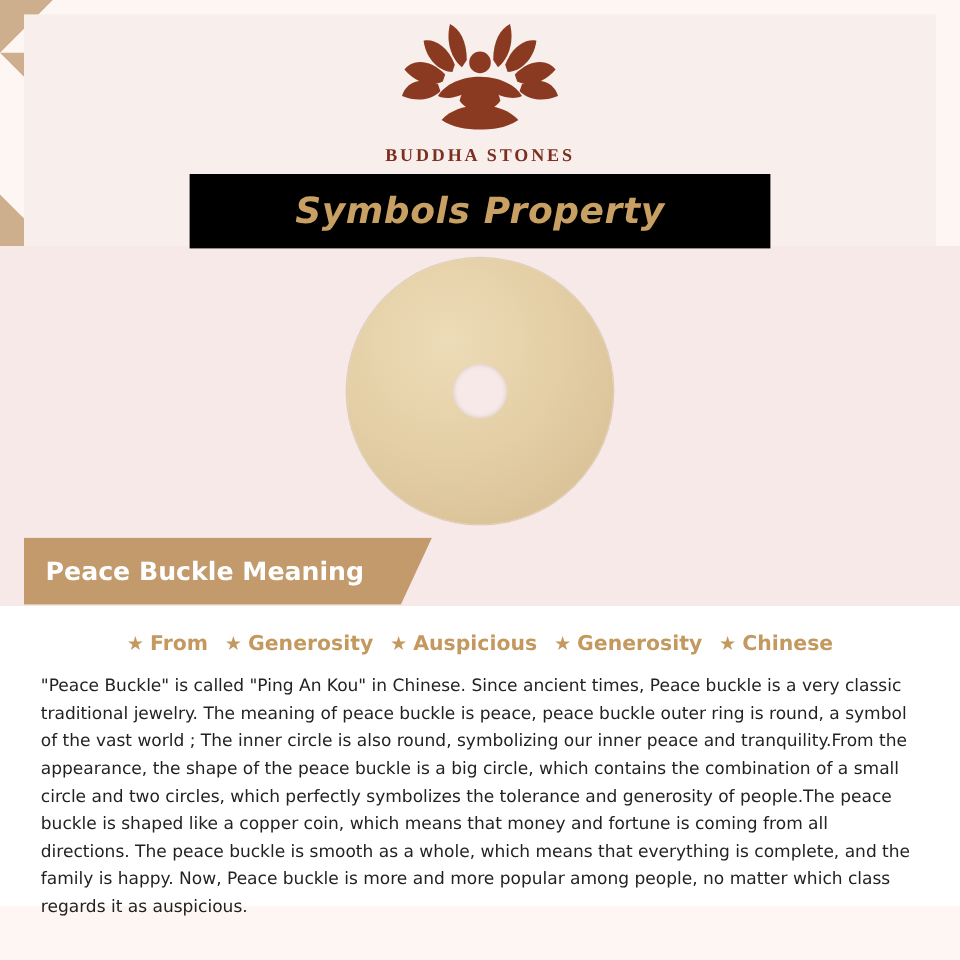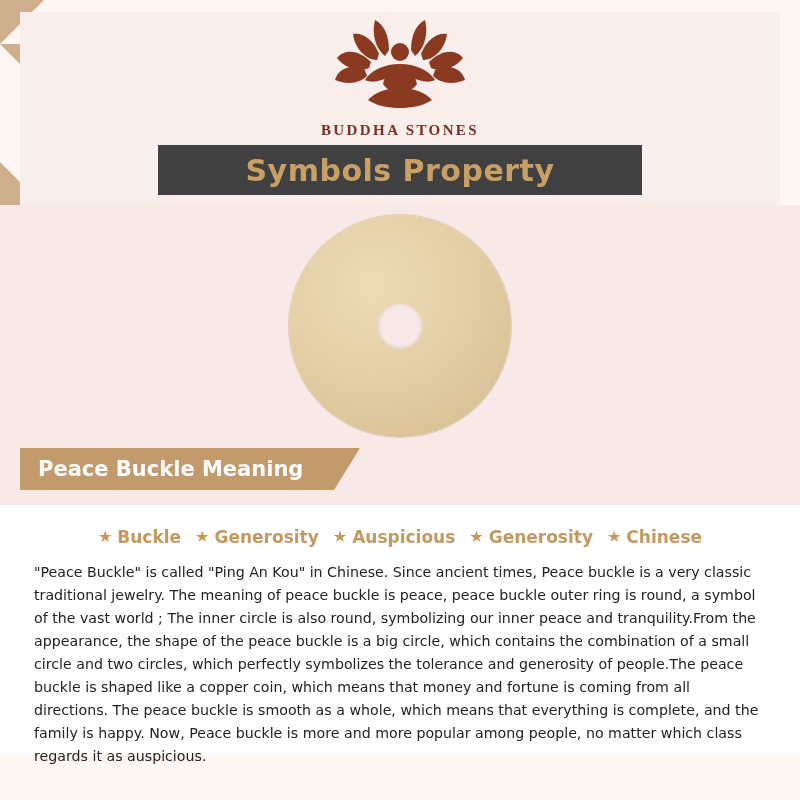--- a/index.html
+++ b/index.html
@@ -72,25 +72,26 @@
     letter-spacing: 2.4px;
     color: #7b2f1f;
     font-weight: bold;
     font-family: "Liberation Serif", serif;
   }
 
   
   .title-band {
     position: absolute;
     left: 158px; top: 145px;
-    width: 484px; height: 50px;
-    background: #404040;
+    width: 484px; height: 62px;
+    background: #000000;
     display: flex;
     align-items: center;
     justify-content: center;
+    font-style: italic;
   }
   .title-band .title-text {
     font-size: 30px;
     font-weight: bold;
     color: #c9a063;
     letter-spacing: 0.5px;
     font-family: "DejaVu Sans", sans-serif;
   }
 
   
@@ -116,21 +117,21 @@
     width: 46px; height: 46px;
     border-radius: 50%;
     background: #f6e9e8;
     box-shadow: inset 0 0 4px rgba(190,160,120,0.6);
   }
 
   
   .ribbon {
     position: absolute;
     left: 20px; top: 448px;
-    height: 42px;
+    height: 56px;
     background: #c29a6c;
     display: flex;
     align-items: center;
     padding-left: 18px;
     padding-right: 46px;
     color: #ffffff;
     font-size: 21px;
     font-weight: bold;
     font-family: "DejaVu Sans", sans-serif;
     clip-path: polygon(0 0, 100% 0, calc(100% - 26px) 100%, 0 100%);
@@ -223,21 +224,21 @@
   </div>
 
   <div class="ribbon">
     <span>Peace Buckle Meaning</span>
   </div>
 
   <div class="body-block">
     <div class="keywords">
       <span class="kw">
         <span class="star">★</span>
-        <span>Buckle</span>
+        <span>From</span>
       </span>
       <span class="kw">
         <span class="star">★</span>
         <span>Generosity</span>
       </span>
       <span class="kw">
         <span class="star">★</span>
         <span>Auspicious</span>
       </span>
       <span class="kw">

